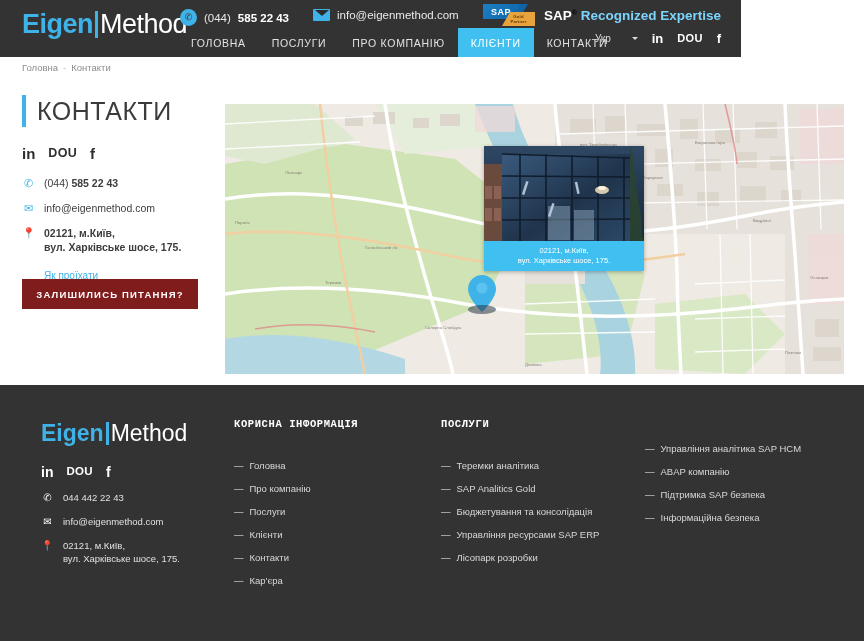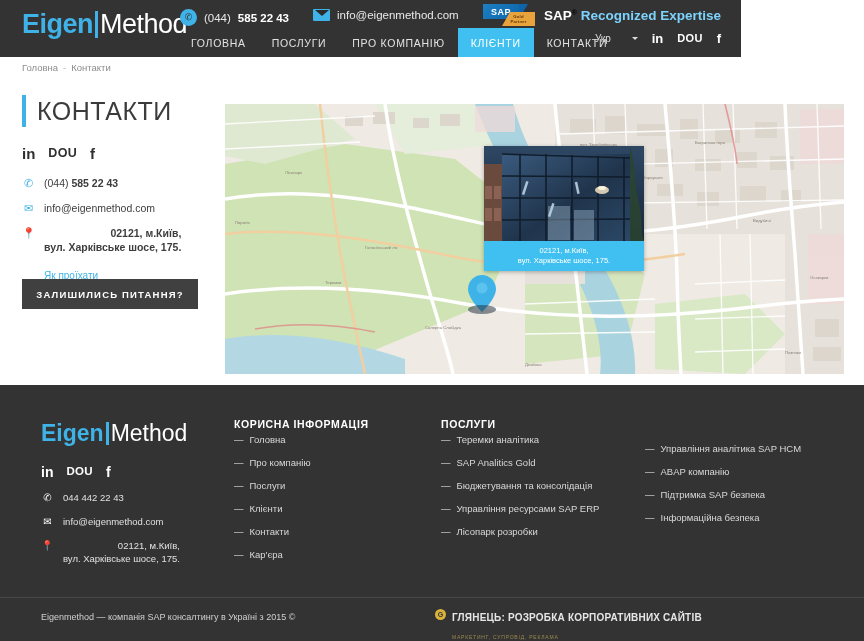--- a/index.html
+++ b/index.html
@@ -133,31 +133,31 @@
     position:absolute; left: 22px; top: 146px;
     display:flex; align-items:center; gap: 13px;
     color: #2f2f2f;
   }
   .soc-row .s { font-weight:700; font-size:15px; line-height:1; }
   .soc-row .s.dou { font-size: 12.5px; letter-spacing: 0.3px; }
 
   .info-list { position:absolute; left: 22px; top: 176px; width: 190px; }
   .info-row { display:flex; gap:9px; align-items:flex-start; margin-bottom: 11px; }
   .info-ic { width: 13px; flex:0 0 13px; color:#3fb3e8; font-size:11px; line-height:14px; text-align:center; }
-  .info-tx { font-size: 10.5px; color:#3d3d3d; line-height: 14px; text-align: right; }
+  .info-tx { font-size: 10.5px; color:#3d3d3d; line-height: 14px; }
   .info-tx .bold { font-weight: 700; }
   .how-link {
     display:inline-block; margin-left: 22px; margin-top: -4px;
     font-size: 10px; color: #3fb3e8; text-decoration: underline;
   }
 
   .cta-btn {
     position:absolute; left: 22px; top: 279px;
     width: 176px; height: 30px;
-    background: #404040; color:#ffffff; border:none;
+    background: #7f1d1d; color:#ffffff; border:none;
     font-size: 9.5px; font-weight: 700; letter-spacing: 1.2px;
     font-family: inherit; cursor:pointer;
   }
 
   
   .map-wrap {
     position:absolute; left: 225px; top: 104px;
     width: 619px; height: 270px;
     overflow: hidden; background: #e8e3dc;
   }
@@ -201,21 +201,21 @@
   .f-info .info-row { margin-bottom: 10px; }
   .f-info .info-ic { color:#ffffff; font-size:10px; }
   .f-info .info-tx { color:#e0e0e0; font-size: 9.5px; line-height: 13px; }
 
   .f-col { position:absolute; top: 33px; }
   .f-col.c1 { left: 234px; width: 200px; }
   .f-col.c2 { left: 441px; width: 200px; }
   .f-col.c3 { left: 645px; top: 58px; width: 210px; }
   .f-col h3 {
     font-size: 10.5px; font-weight: 700; color:#ffffff;
-    letter-spacing: 0.6px; margin-bottom: 4px;
+    letter-spacing: 0.6px; margin-bottom: 30px; font-family: Liberation Mono, monospace;
   }
   .f-col ul { list-style:none; }
   .f-col li { margin-bottom: 12px; }
   .f-col a {
     font-size: 9.5px; color:#d8d8d8; text-decoration:none;
     display:flex; gap:6px; align-items:baseline;
   }
   .f-col a .dash { color:#d8d8d8; }
 
   .f-bottom {
@@ -630,25 +630,15 @@
           </li>
         <li>
             <a href="#">
               <span class="dash">—</span>
               <span>Інформаційна безпека</span>
             </a>
           </li>
       </ul>
     </div>
 
-    <div class="f-bottom">
-      <div class="f-copy">Eigenmethod — компанія SAP консалтингу в Україні з 2015 ©</div>
-      <div class="f-dev">
-        <span class="g-ic">G</span>
-        <span>
-          <span class="t1">ГЛЯНЕЦЬ: РОЗРОБКА КОРПОРАТИВНИХ САЙТІВ</span><br>
-          <span class="t2">МАРКЕТИНГ, СУПРОВІД, РЕКЛАМА</span>
-        </span>
-      </div>
-    </div>
 
   </div>
 </div>
 
 </body></html>

